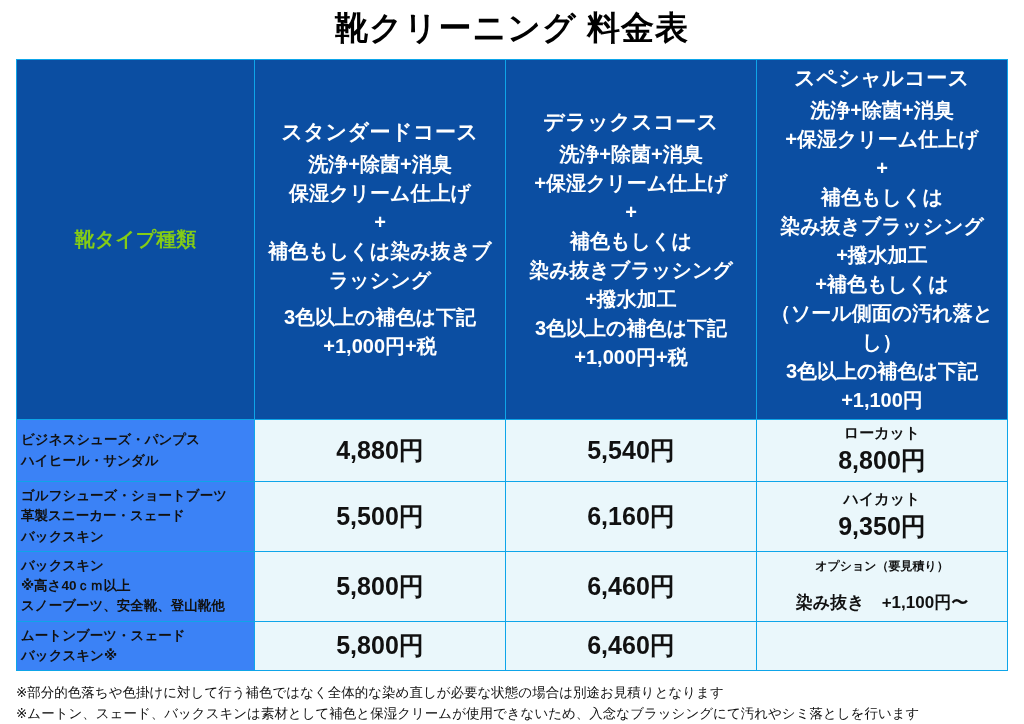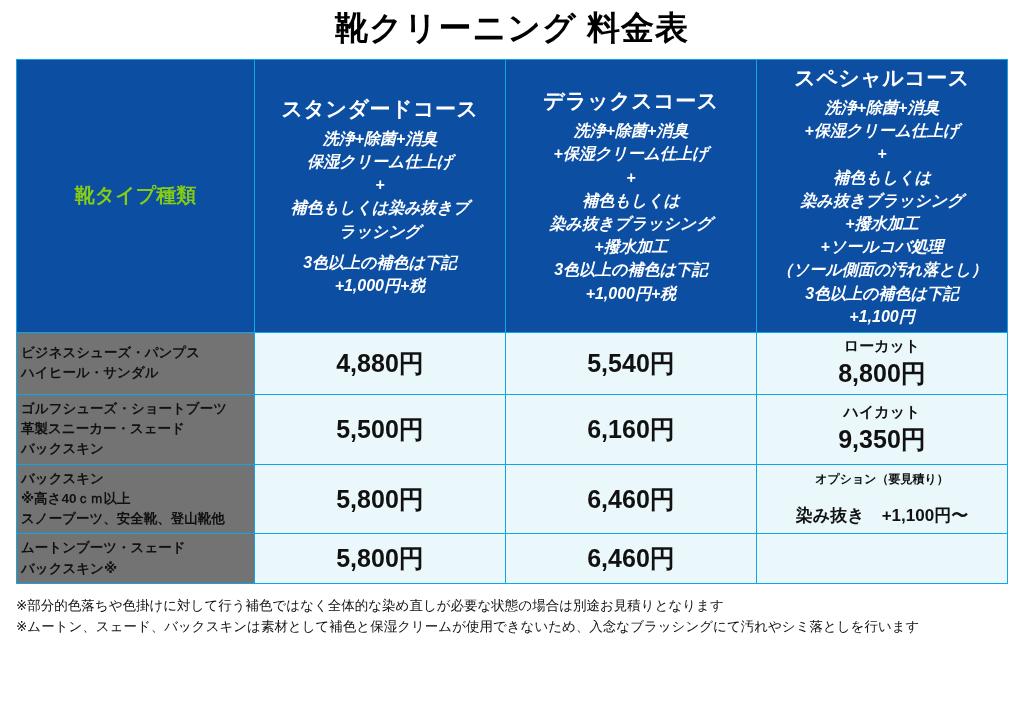--- a/index.html
+++ b/index.html
@@ -55,32 +55,31 @@
     font-size: 20px;
     font-weight: bold;
   }
   .hdr-title {
     font-size: 21px;
     font-weight: bold;
     margin-bottom: 4px;
     letter-spacing: 0.5px;
   }
   .hdr-desc {
-    font-size: 16px;
+    font-size: 20px;
     line-height: 1.45;
     font-weight: bold;
-    font-style: italic;
   }
   .hdr-desc .sp {
     display: block;
     height: 8px;
   }
   
   .row-label {
-    background: #737373;
+    background: #3b82f6;
     font-size: 13.5px;
     font-weight: bold;
     line-height: 1.5;
     padding: 8px 6px 8px 10px;
     color: #111111;
     text-align: left;
   }
   .price-cell {
     background: #eaf7fb;
     text-align: center;
@@ -169,21 +168,21 @@
 
         <th class="hdr">
           <div class="hdr-title">スペシャルコース</div>
           <div class="hdr-desc">
             <div>洗浄+除菌+消臭</div>
             <div>+保湿クリーム仕上げ</div>
             <div>+</div>
             <div>補色もしくは</div>
             <div>染み抜きブラッシング</div>
             <div>+撥水加工</div>
-            <div>+ソールコバ処理</div>
+            <div>+補色もしくは</div>
             <div>（ソール側面の汚れ落とし）</div>
             <div>3色以上の補色は下記</div>
             <div>+1,100円</div>
           </div>
         </th>
       </tr>
     </thead>
     <tbody>
       <tr>
         <td class="row-label">

